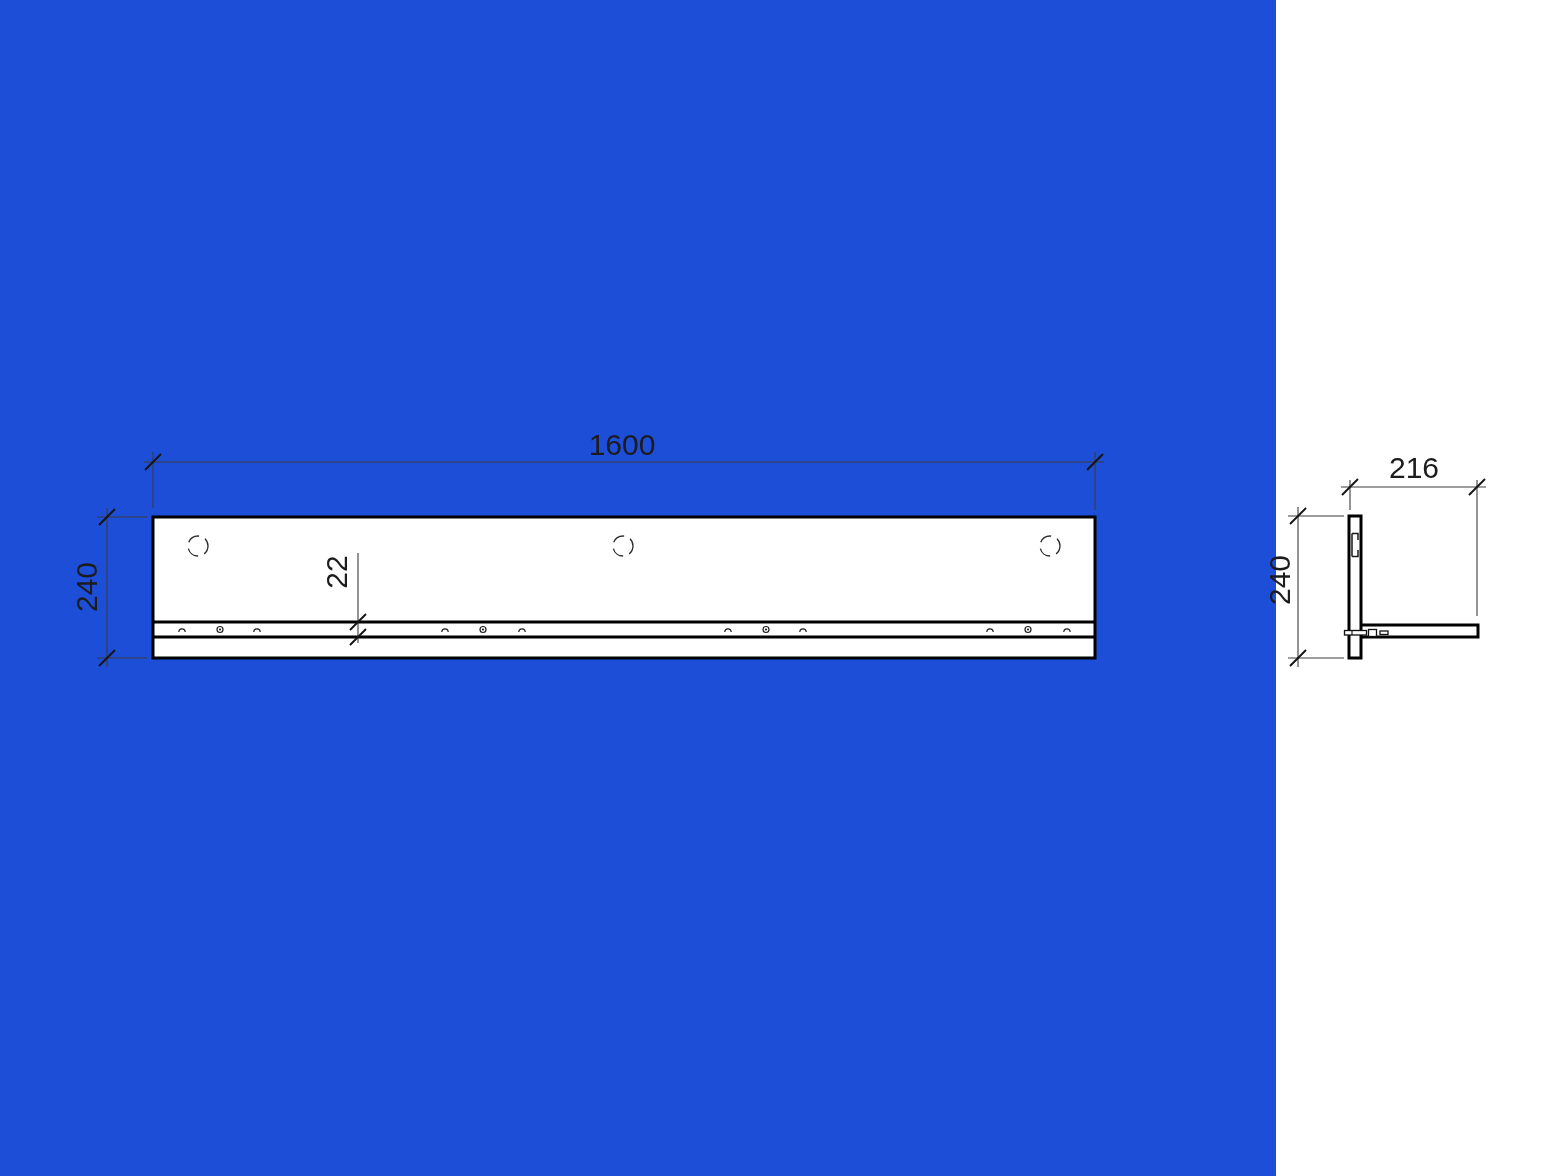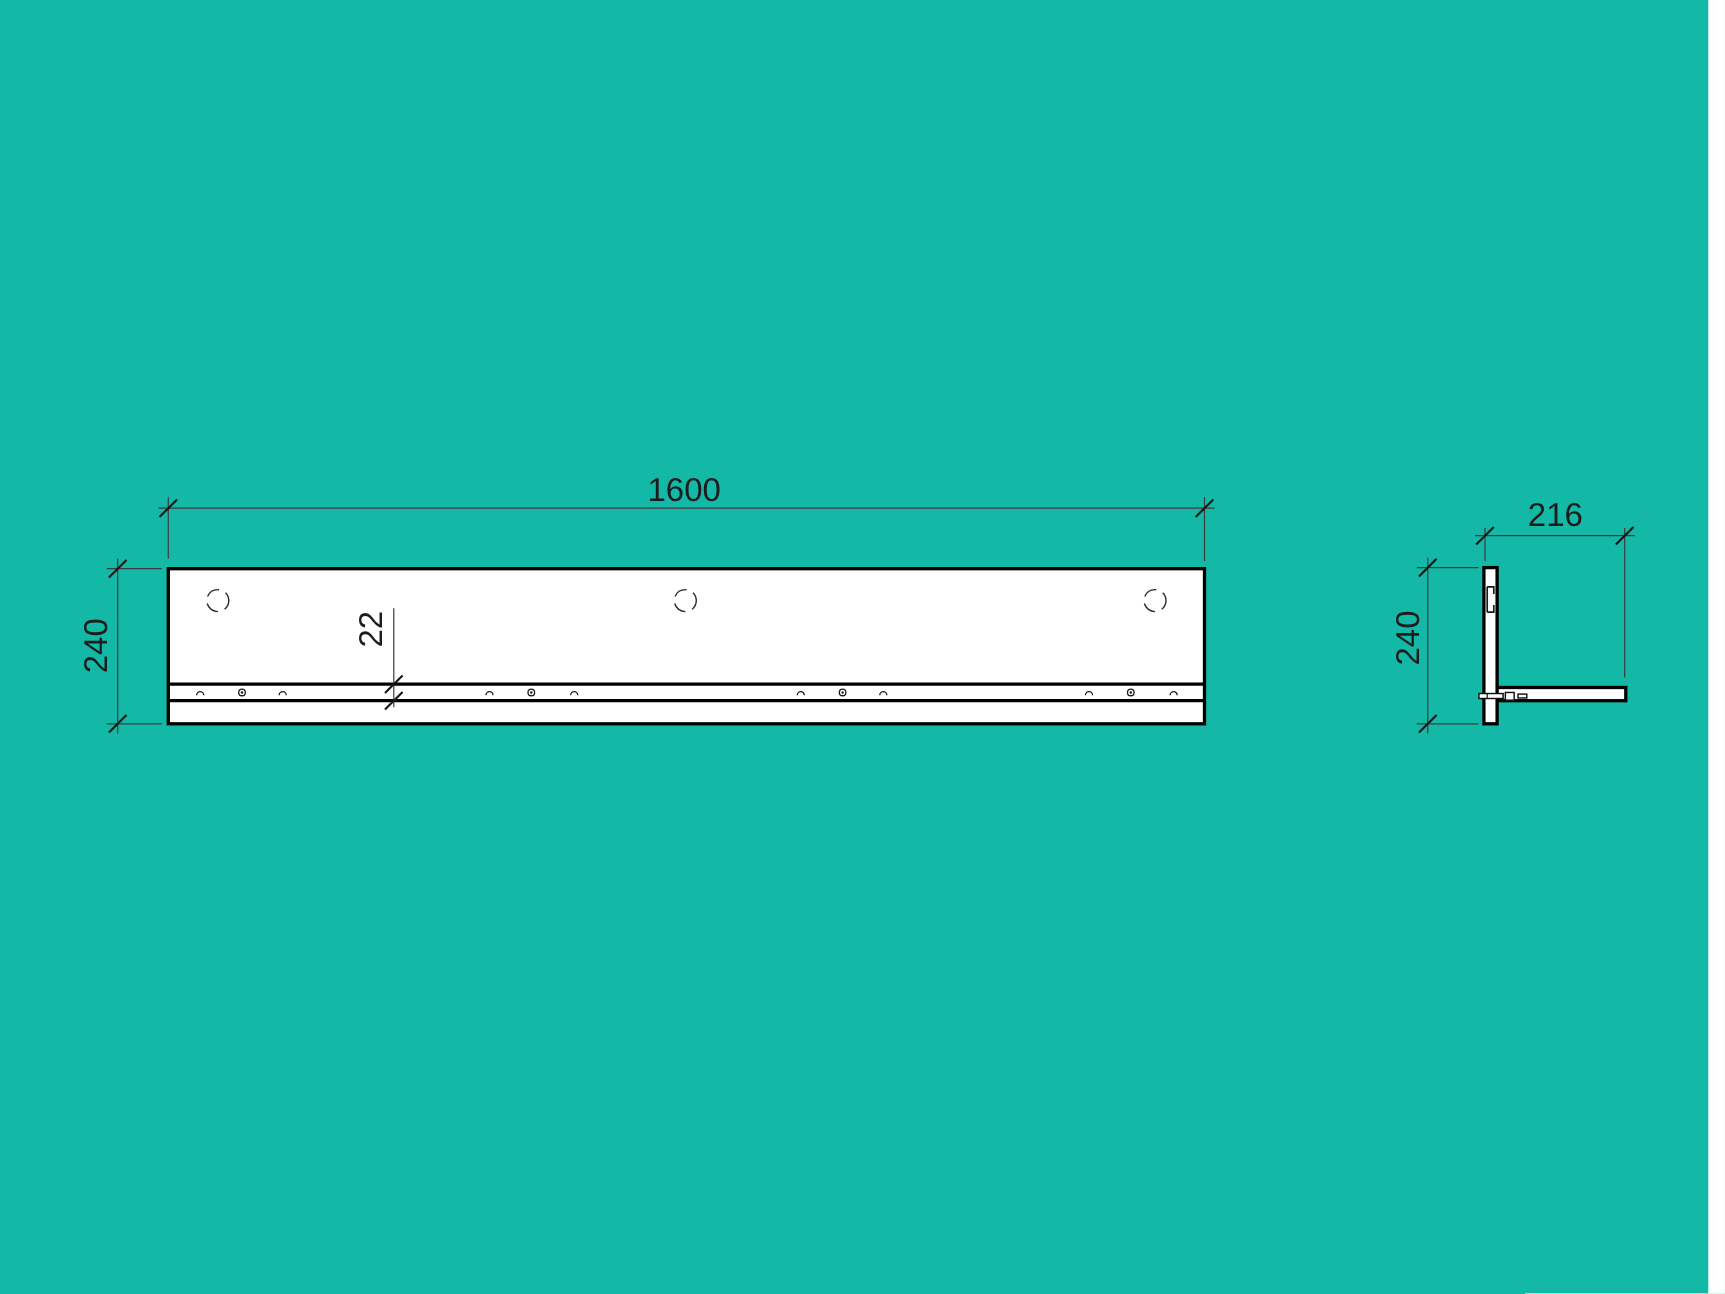--- a/index.html
+++ b/index.html
@@ -2,23 +2,23 @@
 <html><head>
 <meta charset="utf-8">
 <style>
   html, body {
     margin: 0;
     padding: 0;
     background: #ffffff;
   }
   .canvas {
     position: relative;
-    width: 1553px;
+    width: 1276px;
     height: 1176px;
-    background: #14b8a6;
+    background: #1d4ed8;
     font-family: "Liberation Sans", sans-serif;
   }
   svg text {
     font-family: "Liberation Sans", sans-serif;
     font-size: 30px;
     fill: #1c1c1c;
   }
   .obj  { stroke: #000000; stroke-width: 3;   fill: none; }
   .objf { stroke: #000000; stroke-width: 3;   fill: #ffffff; }
   .thin { stroke: #2b2b2b; stroke-width: 1.3; fill: none; }

